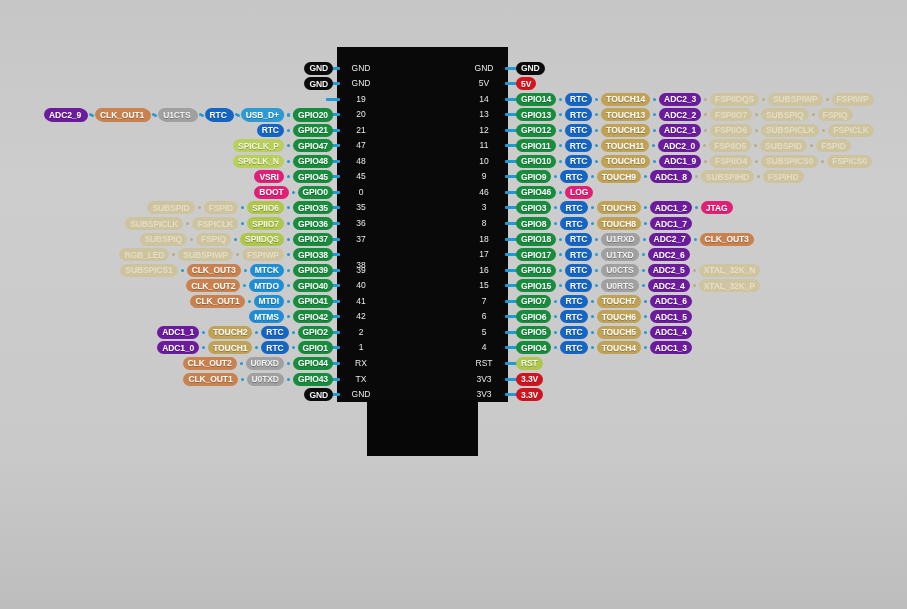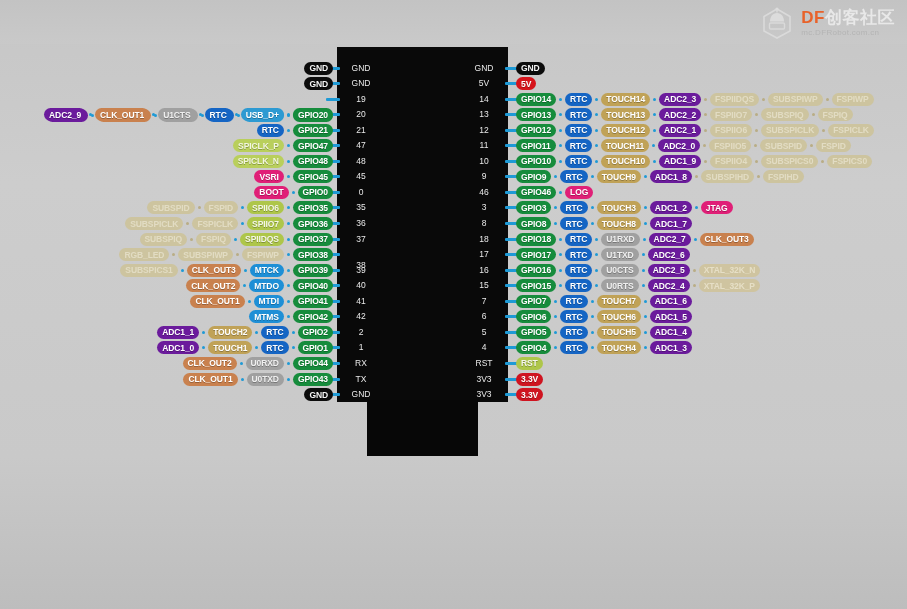--- a/index.html
+++ b/index.html
@@ -73,37 +73,20 @@
   
   .caption{position:absolute;left:0;top:498px;width:907px;text-align:center;
     font-size:46px;color:#4d4d4d;letter-spacing:6px;
     font-family:"DejaVu Sans","Liberation Sans",sans-serif;}
 </style>
 </head>
 <body>
 
 <div id="stage">
 
-  <div class="topbar">
-    <div class="logo">
-      <div class="logo-mark">
-        <svg width="34" height="34" viewBox="0 0 34 34">
-          <polygon points="17,3 30,10.5 30,25 17,32 4,25 4,10.5" fill="none" stroke="#dadada" stroke-width="1.6"></polygon>
-          <path d="M17 7 C12.5 7 10 11 10 15.5 L24 15.5 C24 11 21.5 7 17 7 Z" fill="#dcdcdc"></path>
-          <rect x="9.5" y="17" width="15" height="6" rx="1.2" fill="none" stroke="#dadada" stroke-width="1.4"></rect>
-          <line x1="17" y1="3" x2="17" y2="6.5" stroke="#dadada" stroke-width="1.4"></line>
-          <circle cx="17" cy="3" r="1.6" fill="#dcdcdc"></circle>
-        </svg>
-      </div>
-      <div class="logo-txt">
-        <div class="logo-main"><span class="df">DF</span><span>创客社区</span></div>
-        <div class="logo-sub">mc.DFRobot.com.cn</div>
-      </div>
-    </div>
-  </div>
 
   <div class="board-top"></div>
   <div class="board-bot"></div>
 
   <div id="rows-left">
       <div class="pinnum l" style="top: 62.5px;">GND</div>
       <div class="stub" style="top: 66.5px; left: 326px; width: 14px;"></div>
       <div class="rowL" style="top: 61.5px;">
         <div class="pill c-gnd">GND</div>
       </div>

